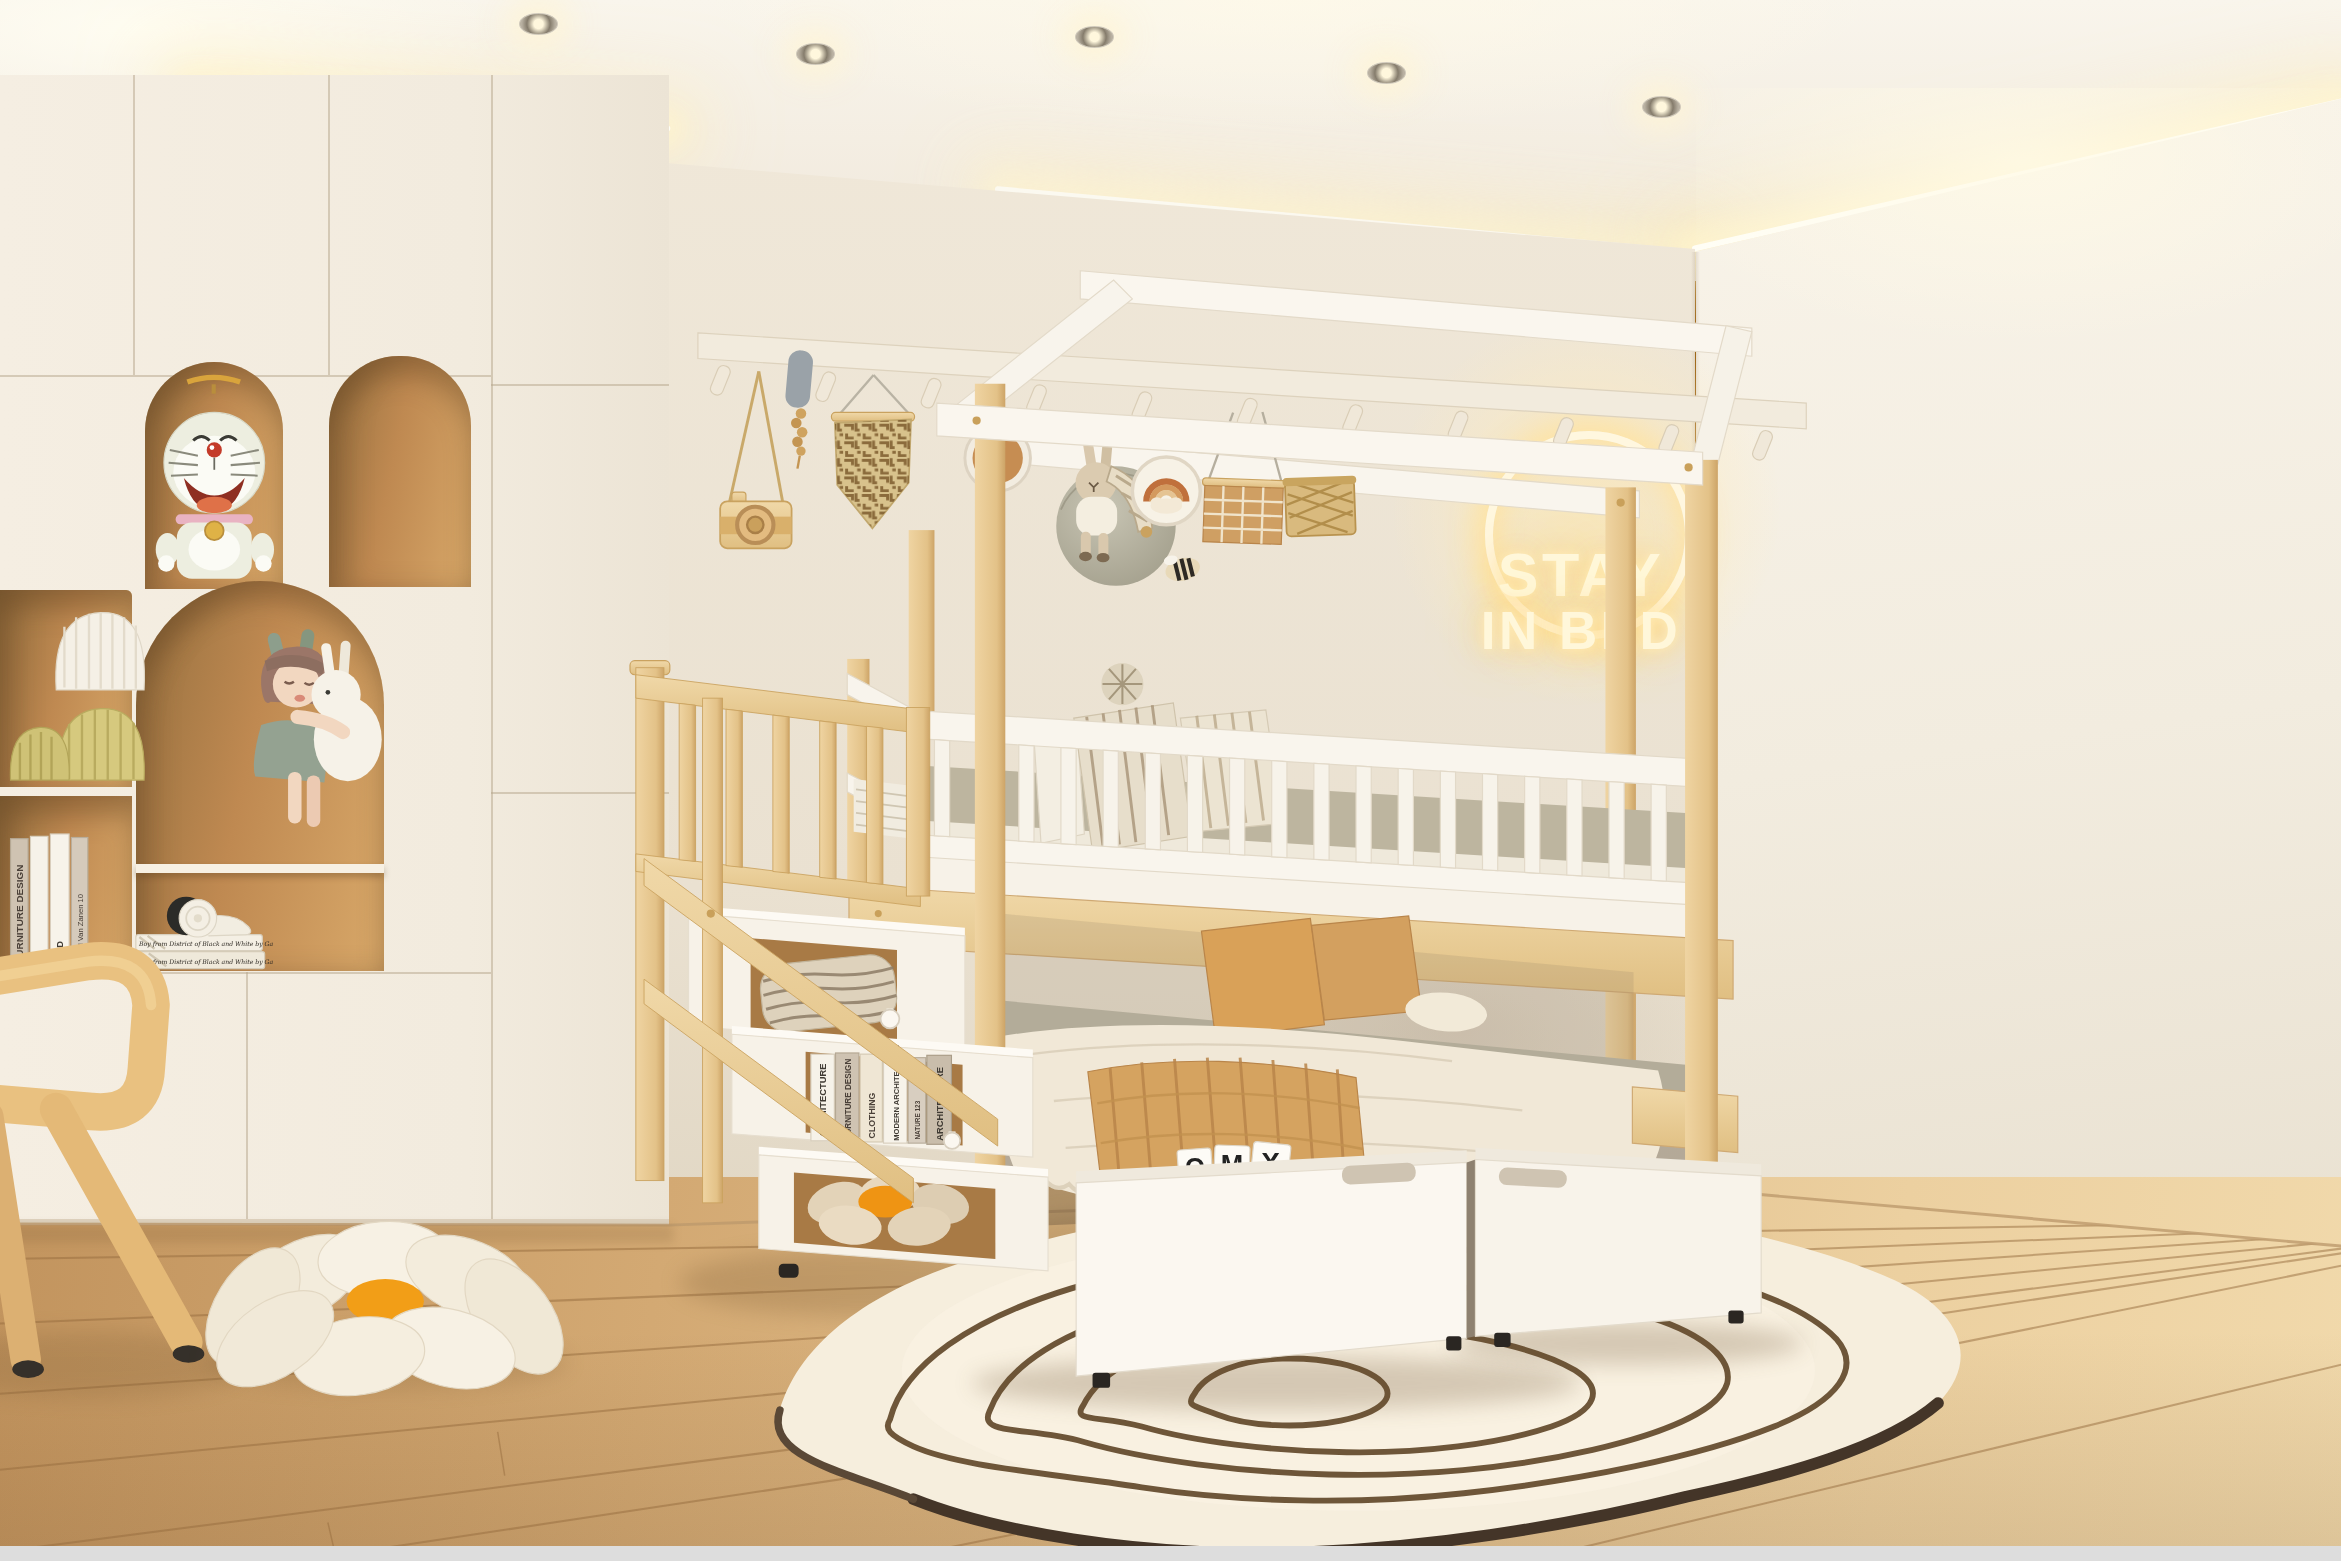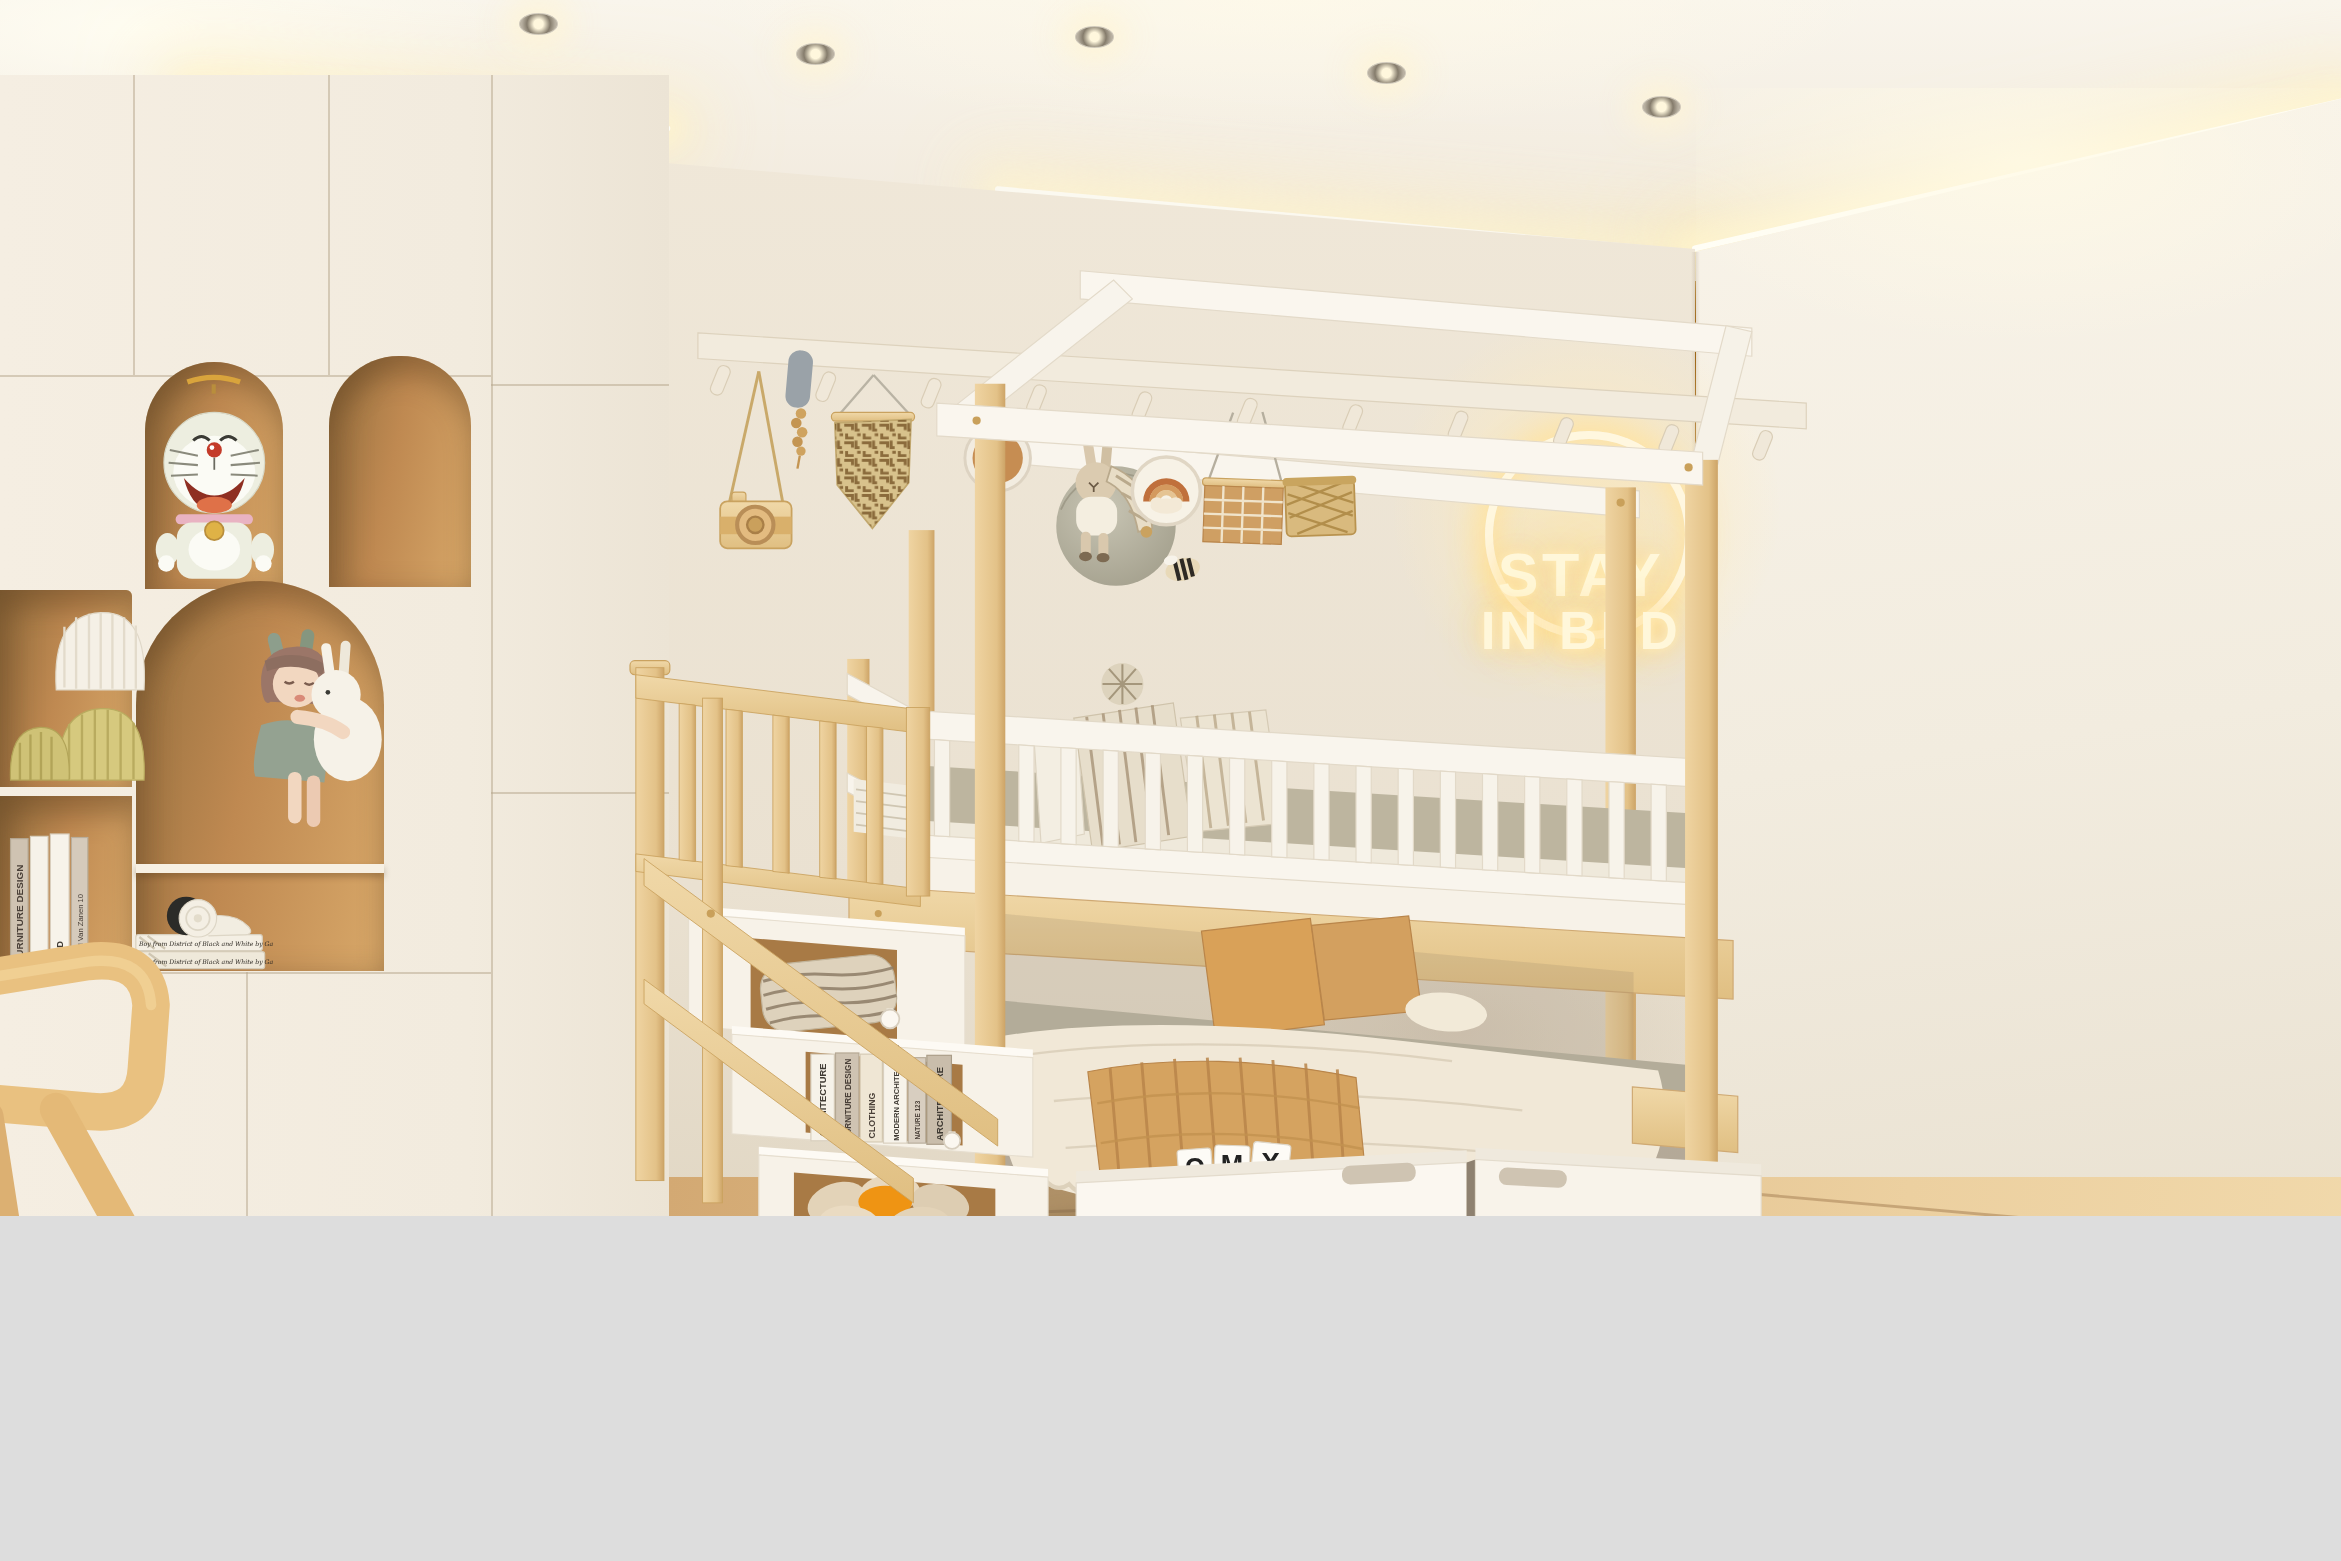--- a/index.html
+++ b/index.html
@@ -1,16 +1,16 @@
 <!DOCTYPE html>
 <html style="font-size:9.4px"><head>
 <meta charset="utf-8">
 <style>
   html,body{margin:0;padding:0;background:#ddd;}
-  .scene{position:relative;width:2342px;height:1216px;overflow:hidden;
+  .scene{position:relative;width:2342px;height:1546px;overflow:hidden;
          font-family:"Liberation Sans",sans-serif;background:#a16207;}
   .abs{position:absolute;}
   
   .ceiling{left:0;top:0;width:2342px;height:281px;
     background:
       radial-gradient(ellipse 527px 152px at 6% 10%, rgba(255,253,242,.95), transparent 70%),
       radial-gradient(ellipse 820px 176px at 55% 0%, rgba(255,250,232,.7), transparent 75%),
       linear-gradient(180deg,#f9f5ec,#f2ebdf 70%,#ebe3d4);}
   .wall-back{left:193px;top:88px;width:1502px;height:1142px;
     background:linear-gradient(180deg,#f0e8d9,#eae1d1 70%,#e1d7c4);

